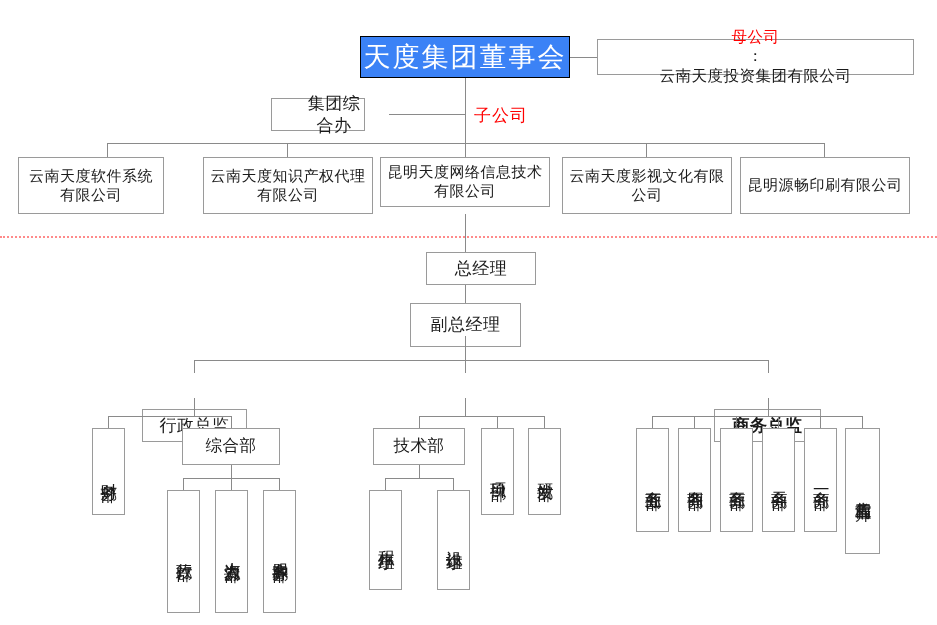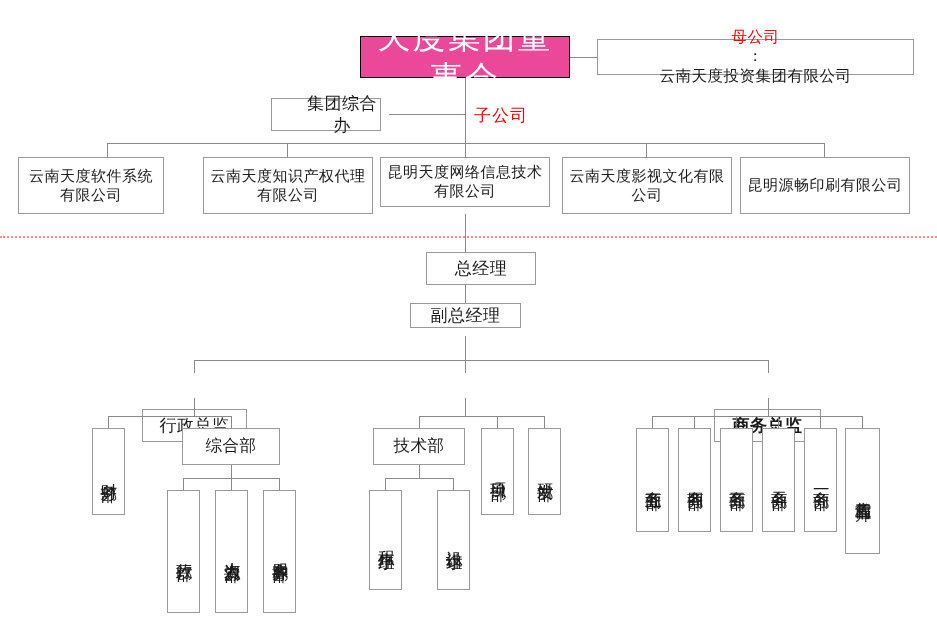--- a/index.html
+++ b/index.html
@@ -43,24 +43,24 @@
     background: #ffffff;
     display: flex;
     align-items: center;
     justify-content: center;
     text-align: center;
     color: #1a1a1a;
     line-height: 1.25;
     letter-spacing: 0.5px;
   }
   .box.root {
-    background: #ec4899;
+    background: #3b82f6;
     border-color: #000000;
     color: #ffffff;
-    font-size: 33px;
+    font-size: 27px;
     letter-spacing: 2px;
   }
   .box.note {
     font-size: 15.5px;
     letter-spacing: 0.5px;
     justify-content: center;
     flex-direction: column;
   }
   .box.sub {
     font-size: 15px;
@@ -107,21 +107,21 @@
   <div class="ln h" style="left:570px; top:57px; width:27px;"></div>
 
   <div class="box note" style="left:597px; top:39px; width:317px; height:36px;">
     <span class="redtxt">母公司</span>
       <span>：</span>
       <span>云南天度投资集团有限公司</span>
   </div>
 
   <div class="ln v" style="left:465px; top:78px; height:65px;"></div>
 
-  <div class="box mid" style="left:271px; top:98px; width:110px; height:33px;padding-left:32px;">集团综合办</div>
+  <div class="box mid" style="left:271px; top:98px; width:94px; height:33px;padding-left:32px;">集团综合办</div>
   <div class="ln h" style="left:389px; top:114px; width:76px;"></div>
 
   <div class="plain-label" style="left:474px; top:104px;">子公司</div>
 
   <div class="ln h" style="left:107px; top:143px; width:717px;"></div>
 
   <div class="ln v" style="left:107px; top:143px; height:14px;"></div>
   <div class="ln v" style="left:287px; top:143px; height:14px;"></div>
   <div class="ln v" style="left:465px; top:143px; height:14px;"></div>
   <div class="ln v" style="left:646px; top:143px; height:14px;"></div>
@@ -134,21 +134,21 @@
   <div class="box sub" style="left:740px; top:157px; width:170px; height:57px;">昆明源畅印刷有限公司</div>
 
   <div class="divider" style="top:236px;"></div>
 
   <div class="ln v" style="left:465px; top:214px; height:38px;"></div>
 
   <div class="box mid" style="left:426px; top:252px; width:110px; height:33px;">总经理</div>
 
   <div class="ln v" style="left:465px; top:285px; height:18px;"></div>
 
-  <div class="box mid" style="left:410px; top:303px; width:111px; height:25px;">副总经理</div>
+  <div class="box mid" style="left:410px; top:303px; width:111px; height:44px;">副总经理</div>
 
   <div class="ln v" style="left:465px; top:336px; height:24px;"></div>
 
   <div class="ln h" style="left:194px; top:360px; width:574px;"></div>
   <div class="ln v" style="left:194px; top:360px; height:13px;"></div>
   <div class="ln v" style="left:465px; top:360px; height:13px;"></div>
   <div class="ln v" style="left:768px; top:360px; height:13px;"></div>
 
   <div class="box dir" style="left:142px; top:365px; width:105px; height:33px;">行政总监</div>
   <div class="box dir" style="left:714px; top:365px; width:107px; height:33px;font-weight:bold;">商务总监</div>

